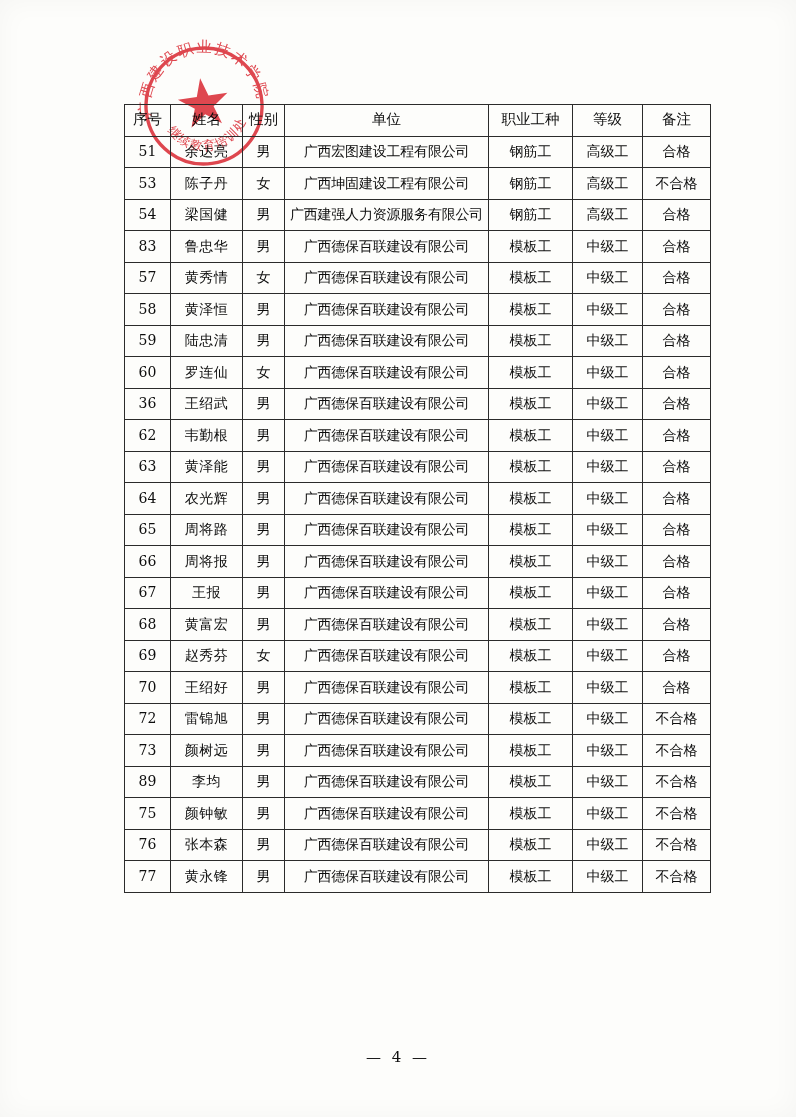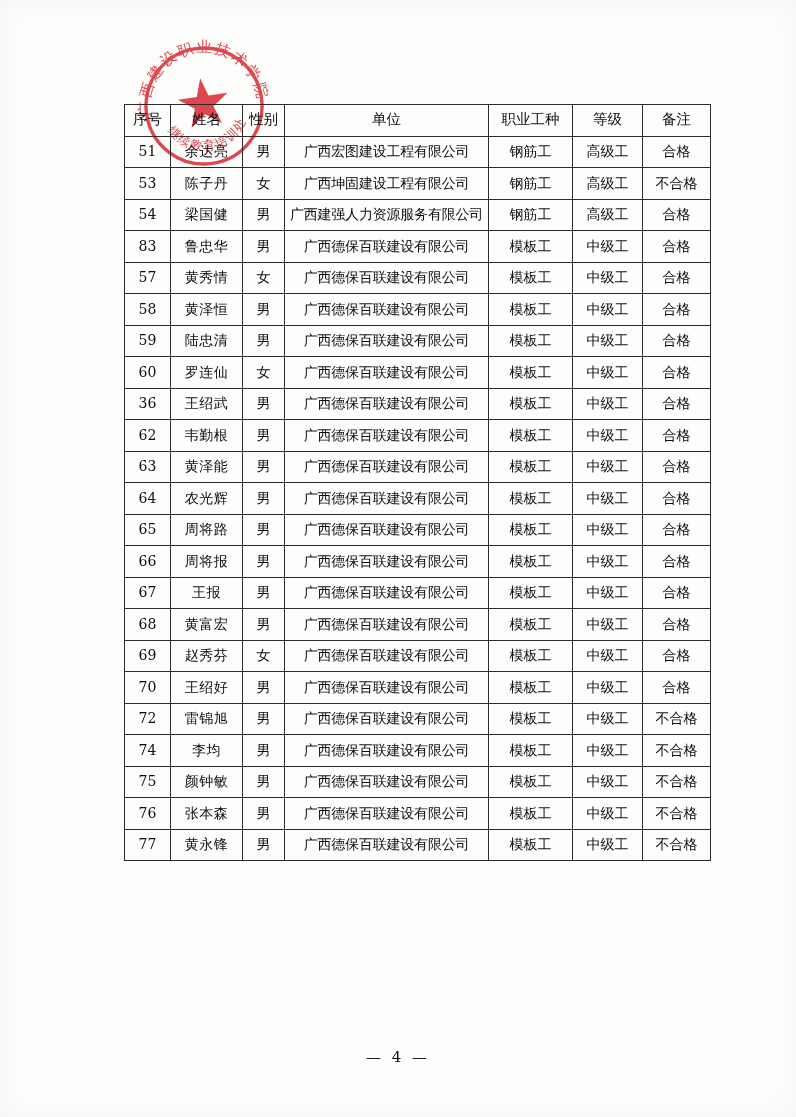--- a/index.html
+++ b/index.html
@@ -311,21 +311,30 @@
           <tr>
             <td class="seq">72</td>
             <td class="name">雷锦旭</td>
             <td class="sex">男</td>
             <td class="unit">广西德保百联建设有限公司</td>
             <td class="trade">模板工</td>
             <td class="level">中级工</td>
             <td class="note">不合格</td>
           </tr>
           <tr>
-            <td class="seq">74</td>
+            <td class="seq">73</td>
+            <td class="name">颜树远</td>
+            <td class="sex">男</td>
+            <td class="unit">广西德保百联建设有限公司</td>
+            <td class="trade">模板工</td>
+            <td class="level">中级工</td>
+            <td class="note">不合格</td>
+          </tr>
+          <tr>
+            <td class="seq">89</td>
             <td class="name">李均</td>
             <td class="sex">男</td>
             <td class="unit">广西德保百联建设有限公司</td>
             <td class="trade">模板工</td>
             <td class="level">中级工</td>
             <td class="note">不合格</td>
           </tr>
           <tr>
             <td class="seq">75</td>
             <td class="name">颜钟敏</td>

